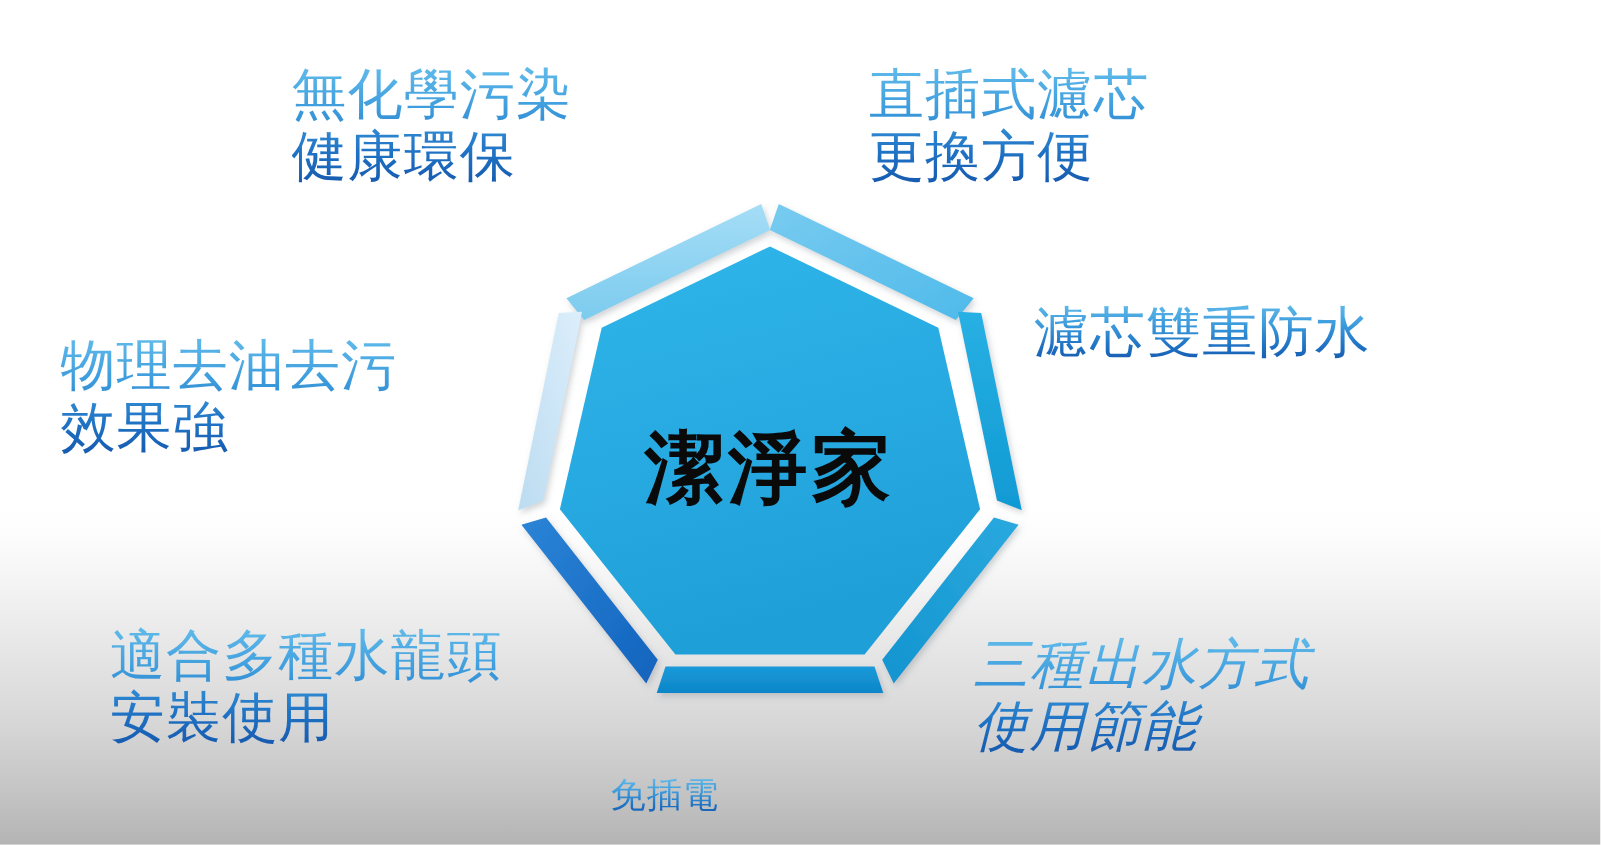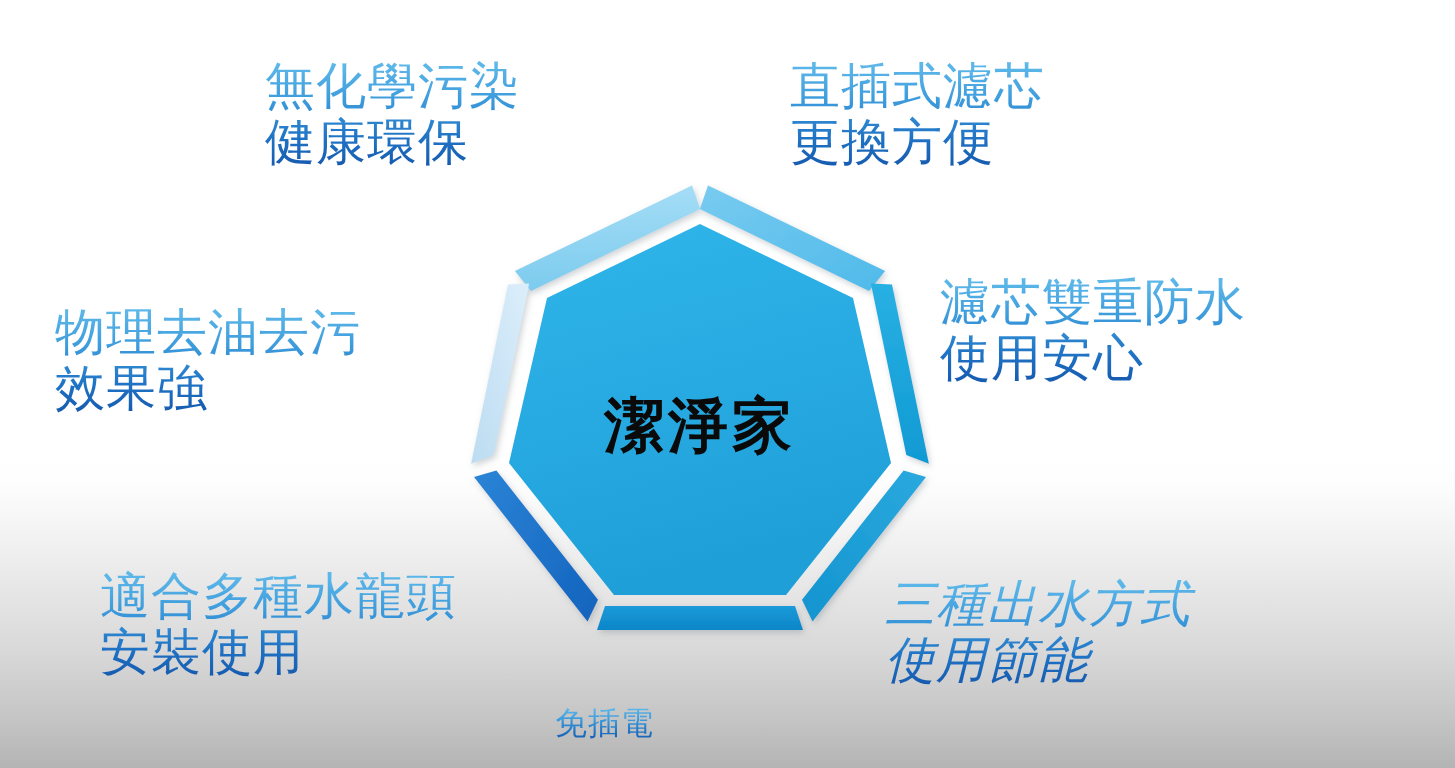--- a/index.html
+++ b/index.html
@@ -48,21 +48,21 @@
     width: 490px;
     height: 510px;
     display: flex;
     align-items: center;
     justify-content: center;
     pointer-events: none;
   }
   #center-label span {
     font-family: "Liberation Sans", "DejaVu Sans", sans-serif;
     font-weight: 700;
-    font-size: 60px;
+    font-size: 72px;
     line-height: 1;
     letter-spacing: 4px;
     color: #0a0a0a;
     transform: translateY(6px);
     white-space: nowrap;
   }
 
   
   .feature {
     position: absolute;
@@ -165,21 +165,20 @@
     <span class="ln">健康環保</span>
   </div>
 
   <div class="feature" id="f-top-right">
     <span class="ln">直插式濾芯</span>
     <span class="ln">更換方便</span>
   </div>
 
   <div class="feature" id="f-right">
     <span class="ln">濾芯雙重防水</span>
-    <span class="ln">使用安心</span>
   </div>
 
   <div class="feature" id="f-bottom-right">
     <span class="ln">三種出水方式</span>
     <span class="ln">使用節能</span>
   </div>
 
   <div class="feature" id="f-bottom">
     <span class="ln">免插電</span>
   </div>

